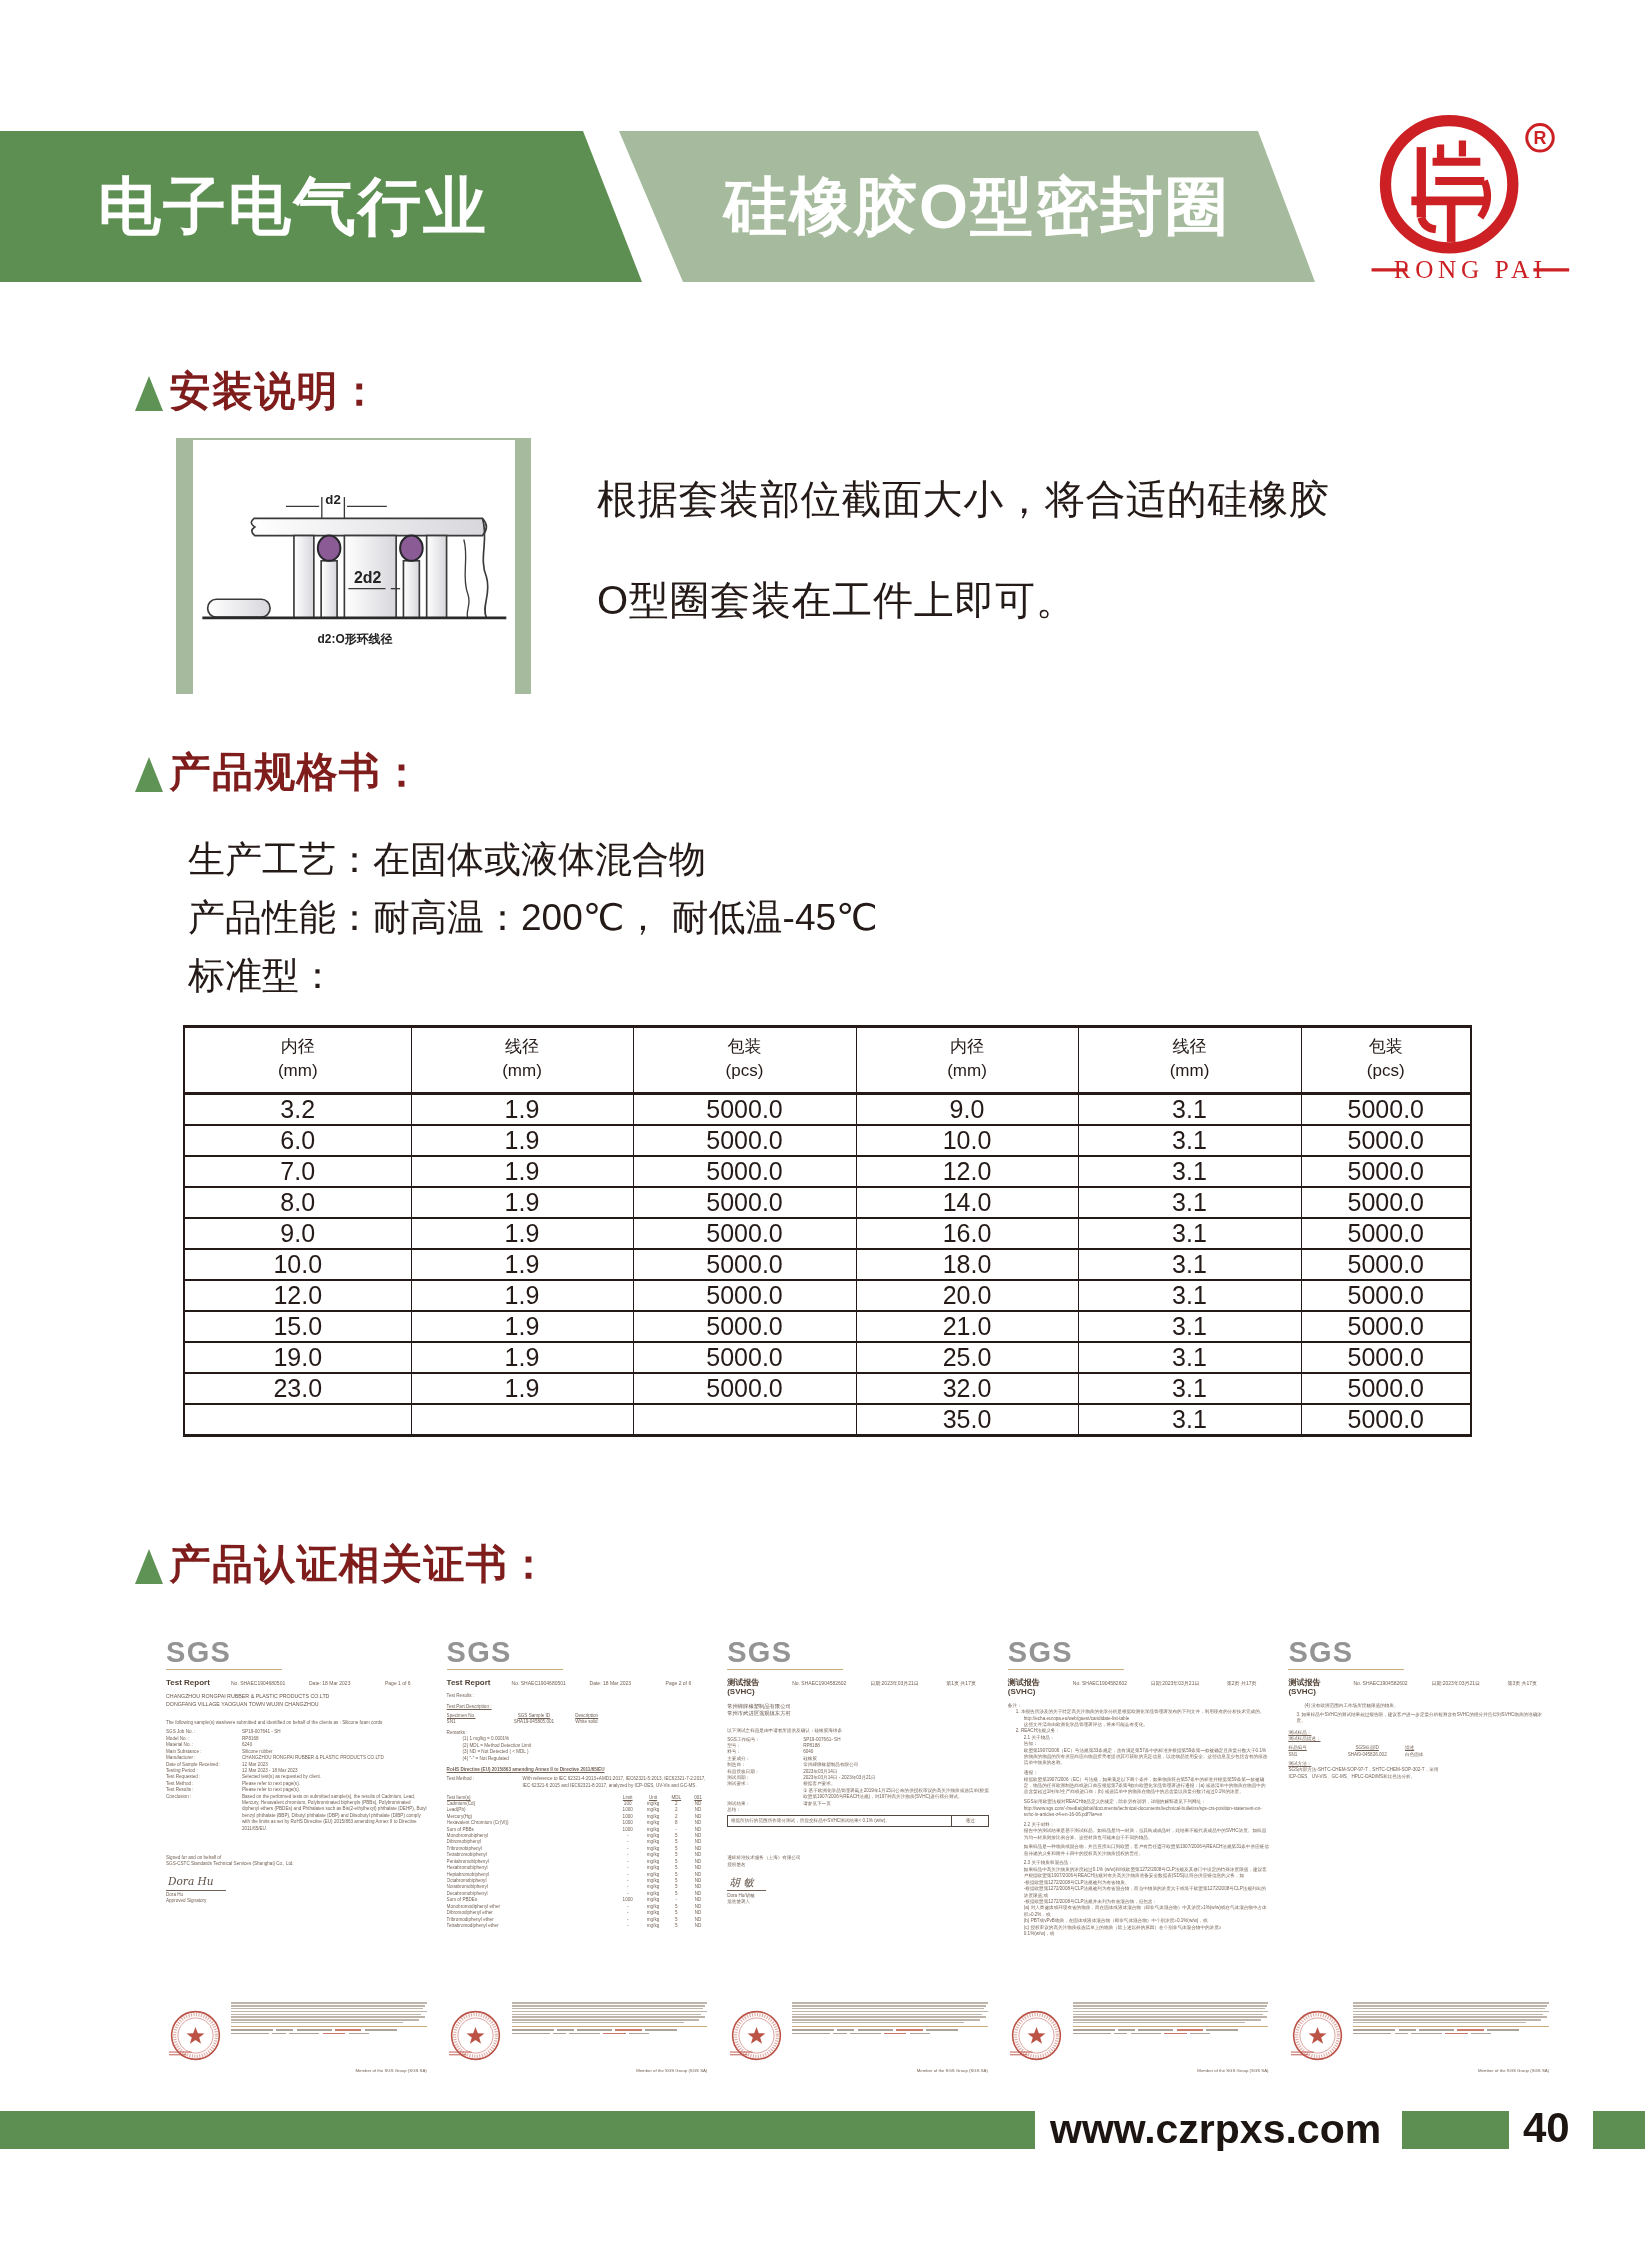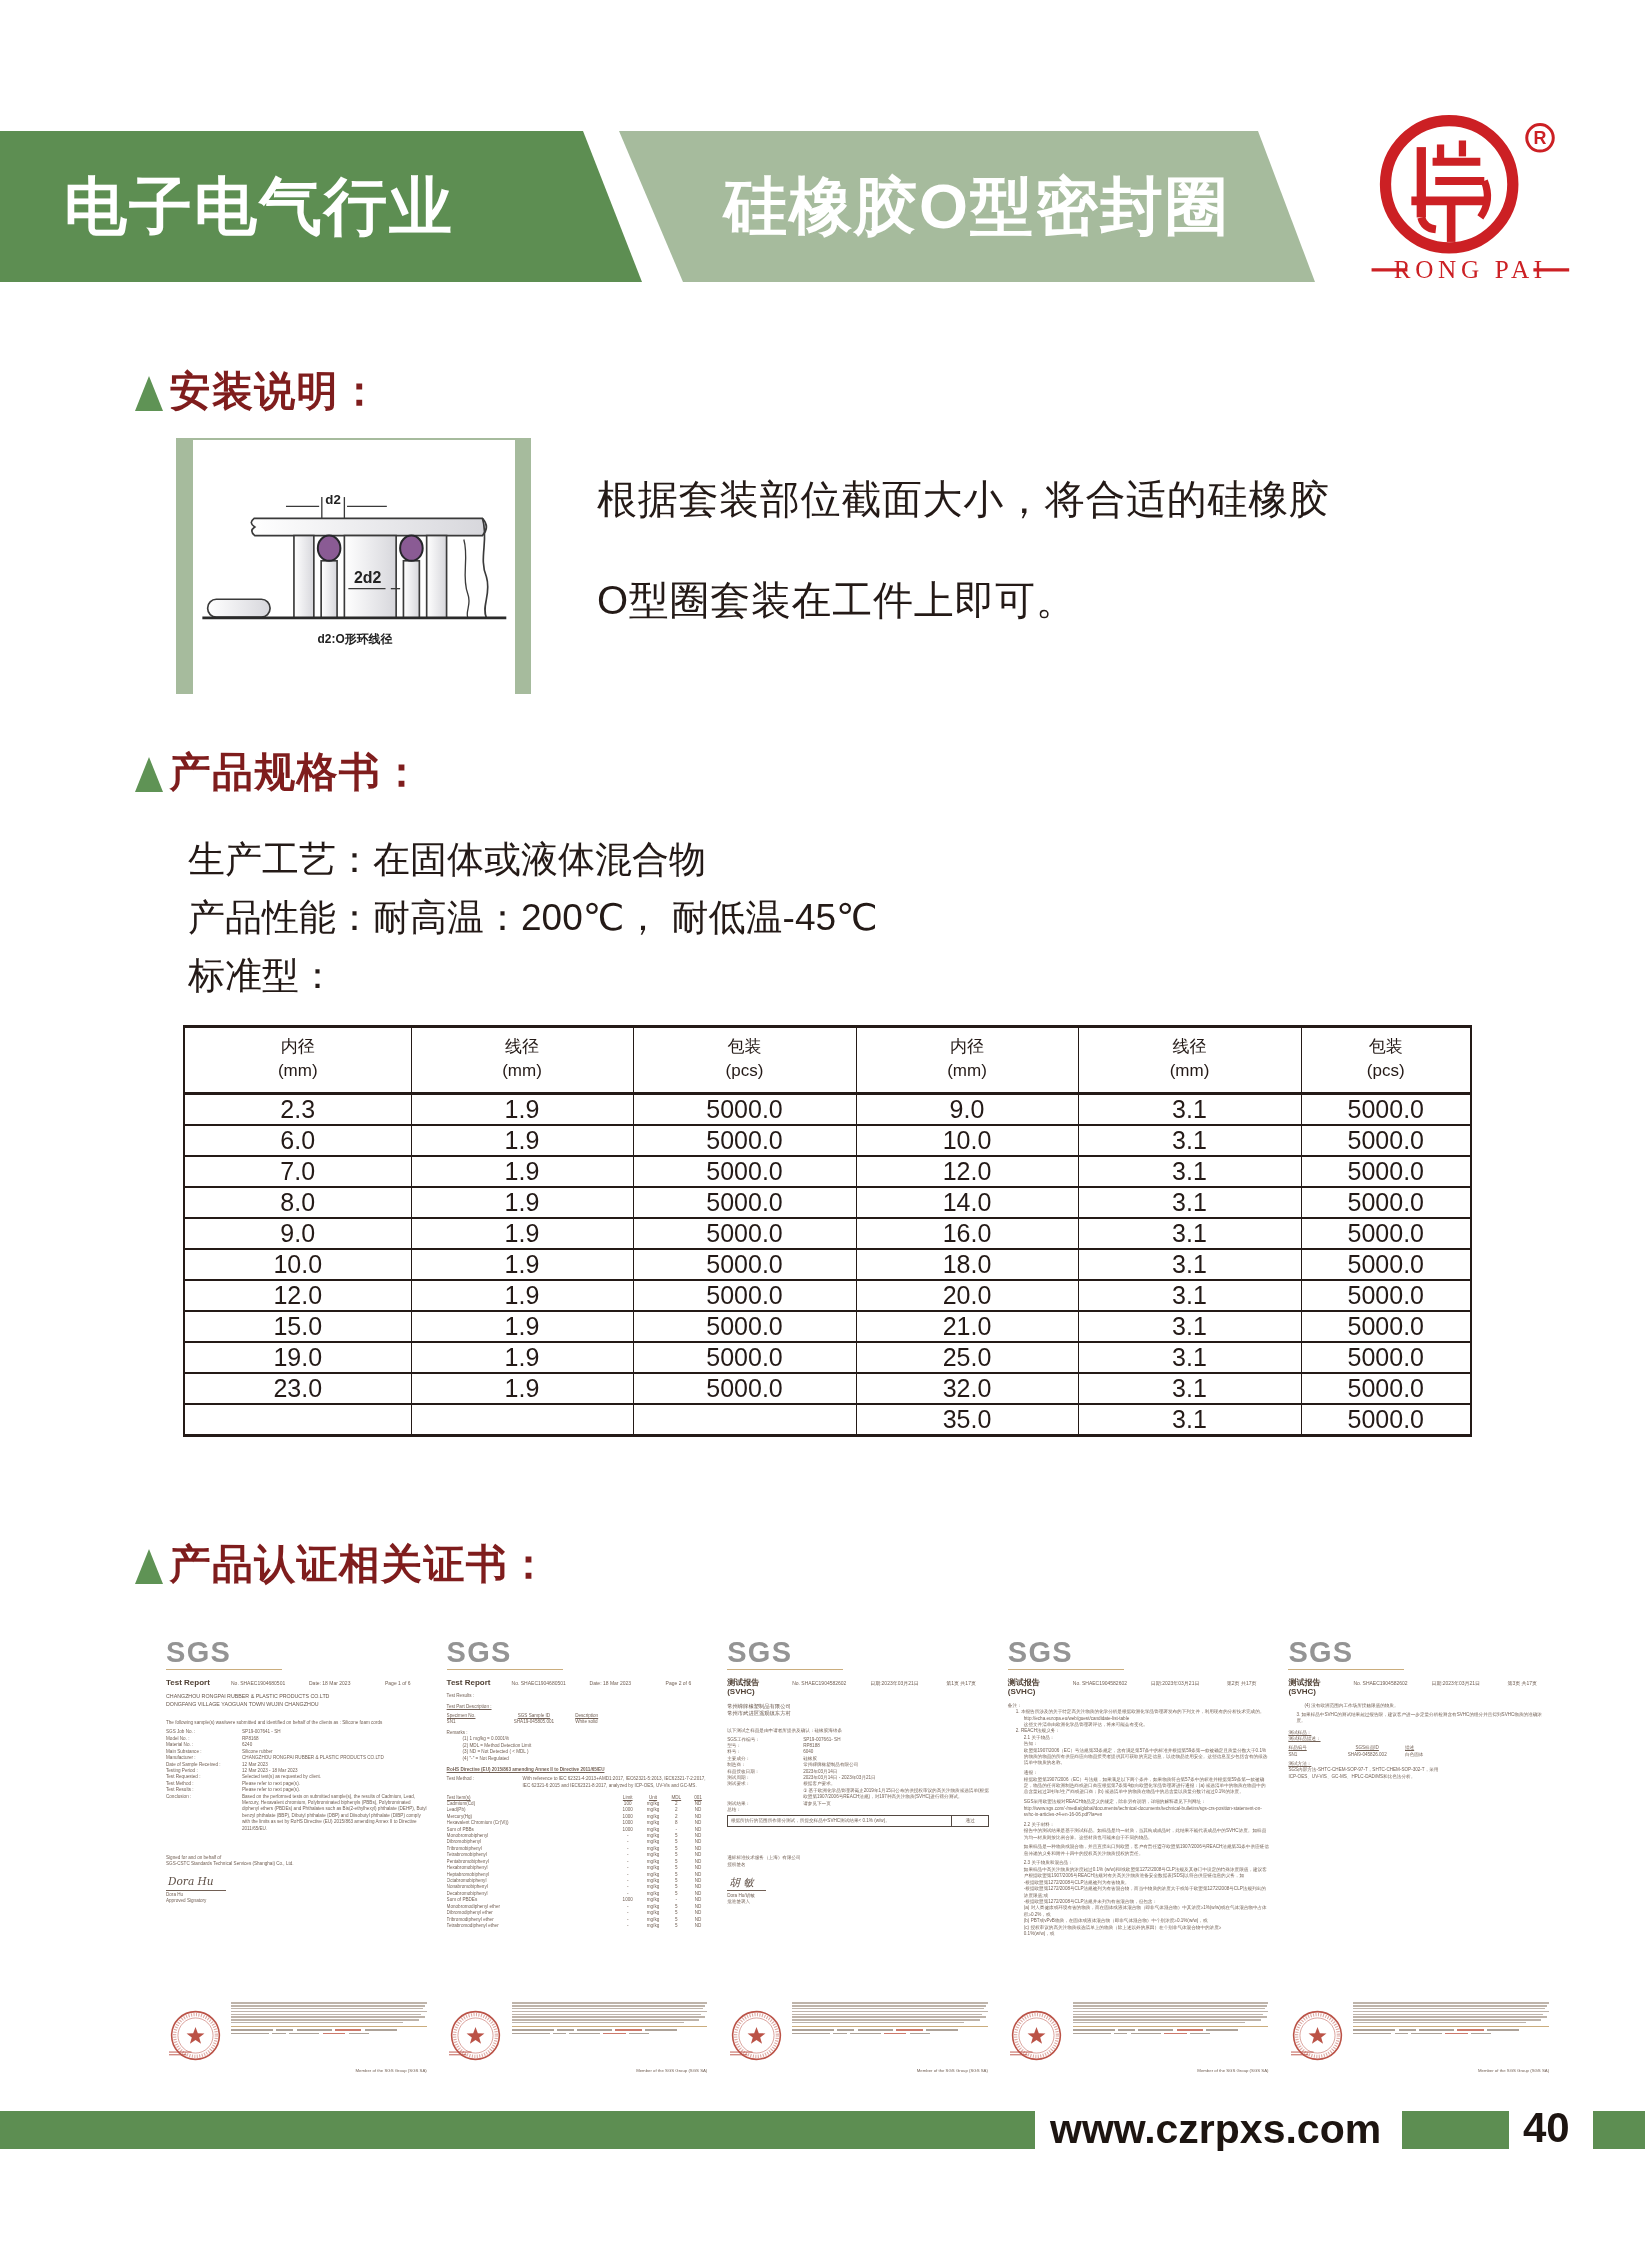--- a/index.html
+++ b/index.html
@@ -4,21 +4,21 @@
 <style>
   html,body{margin:0;padding:0;}
   body{width:1646px;height:2250px;position:relative;background:#ffffff;overflow:hidden;
        font-family:"Liberation Sans","DejaVu Sans",sans-serif;color:#241a17;}
   [data-name]{box-sizing:border-box;}
 
   
   .banner{position:absolute;top:131px;height:151px;color:#fff;font-weight:bold;
           font-size:63px;letter-spacing:2px;line-height:151px;white-space:nowrap;}
   .banner-left{left:0;width:642px;background:#5d8e52;
-       clip-path:polygon(0 0,583px 0,642px 151px,0 151px);padding-left:64px;}
+       clip-path:polygon(0 0,583px 0,642px 151px,0 151px);padding-left:98px;}
   .banner-right{left:619px;width:763px;background:#a6bb9d;
        clip-path:polygon(0 0,639px 0,696px 151px,64px 151px);padding-left:105px;}
   .logo{position:absolute;left:1366px;top:106px;width:226px;height:189px;}
 
   
   .sec-head{position:absolute;left:135px;display:flex;align-items:center;gap:6.6px;}
   .tri{width:0;height:0;border-left:14.6px solid transparent;border-right:14.6px solid transparent;
        border-bottom:35px solid #5f9355;margin-top:4px;}
   .sec-title{font-size:41px;font-weight:bold;color:#7f1d1d;letter-spacing:1.3px;}
 
@@ -228,21 +228,21 @@
             <div>(mm)</div>
           </th>
           <th data-name="spec-table-header-cell">
             <div>包装</div>
             <div>(pcs)</div>
           </th>
         </tr>
       </thead>
       <tbody>
         <tr data-name="spec-table-row">
-          <td data-name="spec-table-cell">2.3</td>
+          <td data-name="spec-table-cell">3.2</td>
           <td data-name="spec-table-cell">1.9</td>
           <td data-name="spec-table-cell">5000.0</td>
           <td data-name="spec-table-cell">9.0</td>
           <td data-name="spec-table-cell">3.1</td>
           <td data-name="spec-table-cell">5000.0</td>
         </tr>
         <tr data-name="spec-table-row">
           <td data-name="spec-table-cell">6.0</td>
           <td data-name="spec-table-cell">1.9</td>
           <td data-name="spec-table-cell">5000.0</td>

